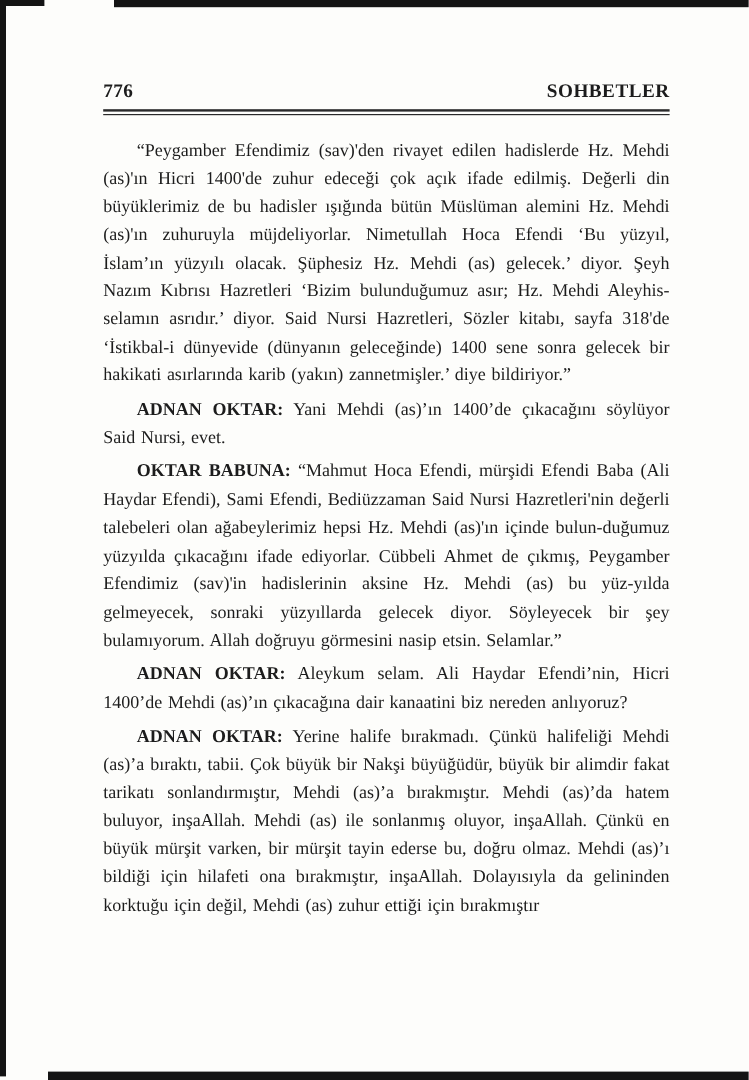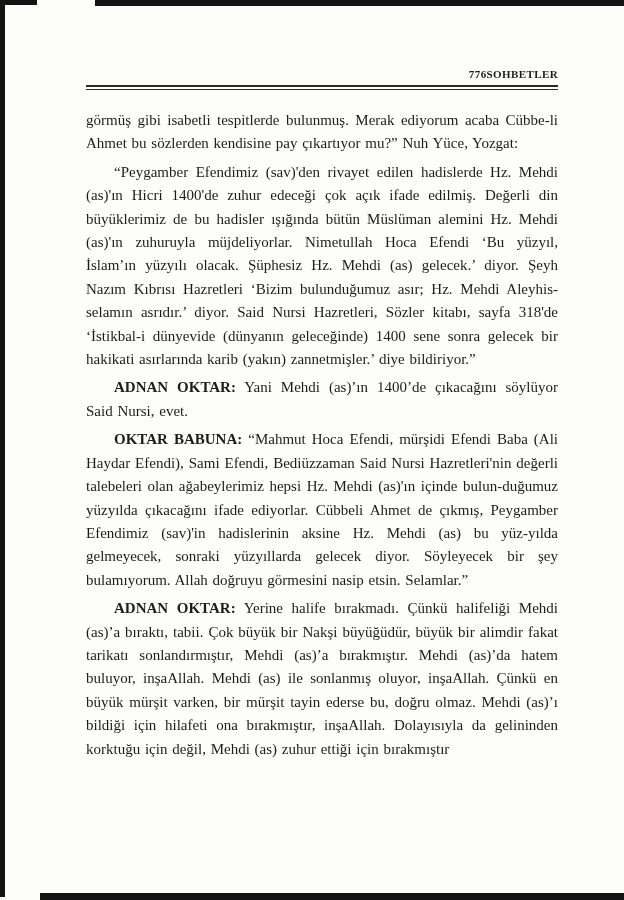--- a/index.html
+++ b/index.html
@@ -26,23 +26,23 @@
   .scan-bottom    { left: 40px; top: 893px; right: 0;   height: 7px; }
 
   .content {
     position: absolute;
     left: 86px;
     top: 68px;
     width: 472px;
   }
   .page-header {
     display: flex;
-    justify-content: flex-end;
+    justify-content: space-between;
     align-items: baseline;
-    font-size: 11px;
+    font-size: 16px;
     font-weight: bold;
     letter-spacing: 0.4px;
   }
   .header-rule {
     margin-top: 5px;
     height: 2px;
     border-top: 2px solid var(--rule, #2a2a2a);
     border-bottom: 1.5px solid var(--rule, #2a2a2a);
   }
   .body-text {
@@ -70,21 +70,21 @@
   <div class="scan-bar scan-top"></div>
   <div class="scan-bar scan-bottom"></div>
 
   <div class="content">
     <div class="page-header">
       <span class="page-number">776</span>
       <span class="page-title">SOHBETLER</span>
     </div>
     <div class="header-rule"></div>
     <div class="body-text" id="body-text">
-        <p class="no-indent"><span>görmüş gibi isabetli tespitlerde bulunmuş. Merak ediyorum acaba Cübbe-li Ahmet bu sözlerden kendisine pay çıkartıyor mu?” Nuh Yüce, Yozgat:</span></p>
         <p><span>“Peygamber Efendimiz (sav)'den rivayet edilen hadislerde Hz. Mehdi (as)'ın Hicri 1400'de zuhur edeceği çok açık ifade edilmiş. Değerli din büyüklerimiz de bu hadisler ışığında bütün Müslüman alemini Hz. Mehdi (as)'ın zuhuruyla müjdeliyorlar. Nimetullah Hoca Efendi ‘Bu yüzyıl, İslam’ın yüzyılı olacak. Şüphesiz Hz. Mehdi (as) gelecek.’ diyor. Şeyh Nazım Kıbrısı Hazretleri ‘Bizim bulunduğumuz asır; Hz. Mehdi Aleyhis-selamın asrıdır.’ diyor. Said Nursi Hazretleri, </span><span class="run-i">Sözler</span><span> kitabı, sayfa 318'de ‘İstikbal-i dünyevide (dünyanın geleceğinde) 1400 sene sonra gelecek bir hakikati asırlarında karib (yakın) zannetmişler.’ diye bildiriyor.”</span></p>
         <p><span class="run-b">ADNAN OKTAR:</span><span> Yani Mehdi (as)’ın 1400’de çıkacağını söylüyor Said Nursi, evet.</span></p>
         <p><span class="run-b">OKTAR BABUNA:</span><span> “Mahmut Hoca Efendi, mürşidi Efendi Baba (Ali Haydar Efendi), Sami Efendi, Bediüzzaman Said Nursi Hazretleri'nin değerli talebeleri olan ağabeylerimiz hepsi Hz. Mehdi (as)'ın içinde bulun-duğumuz yüzyılda çıkacağını ifade ediyorlar. Cübbeli Ahmet de çıkmış, Peygamber Efendimiz (sav)'in hadislerinin aksine Hz. Mehdi (as) bu yüz-yılda gelmeyecek, sonraki yüzyıllarda gelecek diyor. Söyleyecek bir şey bulamıyorum. Allah doğruyu görmesini nasip etsin. Selamlar.”</span></p>
+        <p><span class="run-b">ADNAN OKTAR:</span><span> Aleykum selam. Ali Haydar Efendi’nin, Hicri 1400’de Mehdi (as)’ın çıkacağına dair kanaatini biz nereden anlıyoruz?</span></p>
         <p><span class="run-b">ADNAN OKTAR:</span><span> Yerine halife bırakmadı. Çünkü halifeliği Mehdi (as)’a bıraktı, tabii. Çok büyük bir Nakşi büyüğüdür, büyük bir alimdir fakat tarikatı sonlandırmıştır, Mehdi (as)’a bırakmıştır. Mehdi (as)’da hatem buluyor, inşaAllah. Mehdi (as) ile sonlanmış oluyor, inşaAllah. Çünkü en büyük mürşit varken, bir mürşit tayin ederse bu, doğru olmaz. Mehdi (as)’ı bildiği için hilafeti ona bırakmıştır, inşaAllah. Dolayısıyla da gelininden korktuğu için değil, Mehdi (as) zuhur ettiği için bırakmıştır</span></p>
       </div>
   </div>
 
 </div>
 
 </body></html>

